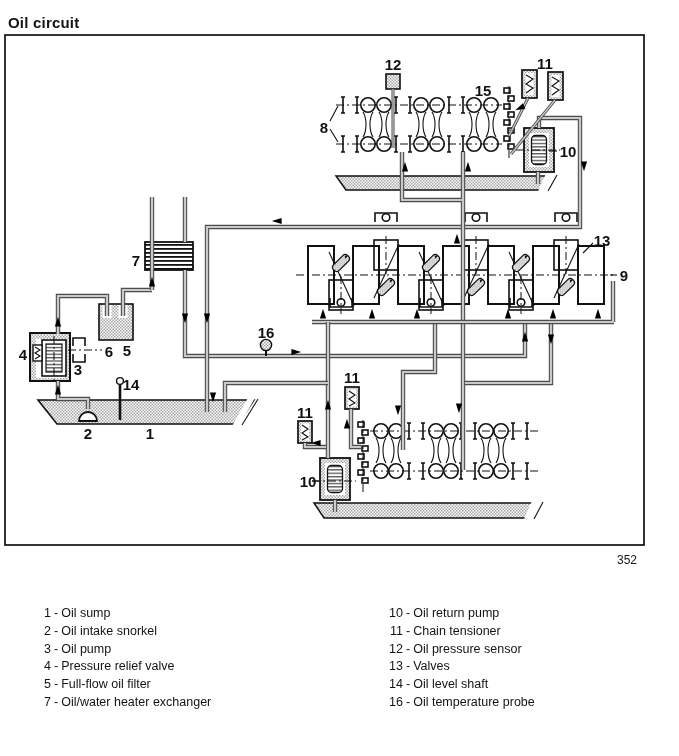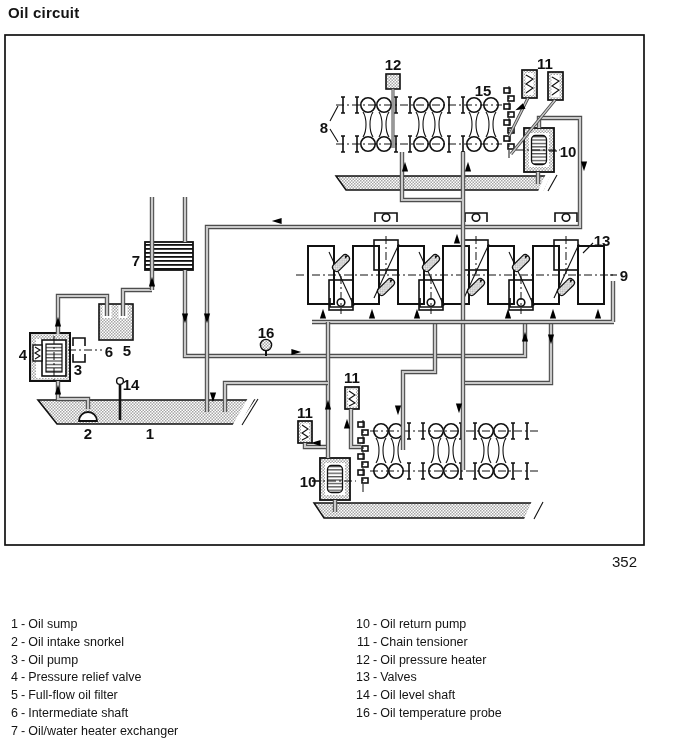--- a/index.html
+++ b/index.html
@@ -1,21 +1,21 @@
 <!DOCTYPE html>
 <html><head>
 <meta charset="utf-8">
 <style>
   html,body{margin:0;padding:0;background:#fff;}
   #page{position:relative;width:679px;height:756px;background:#fff;
         font-family:"Liberation Sans",sans-serif;color:#141414;overflow:hidden;}
-  #title{position:absolute;left:8px;top:4px;font-size:15px;font-weight:bold;letter-spacing:.2px;}
-  #fig-num{position:absolute;right:42px;top:553px;font-size:15px;margin-left:28px;}
+  #title{position:absolute;left:8px;top:14px;font-size:15px;font-weight:bold;letter-spacing:.2px;}
+  #fig-num{position:absolute;right:42px;top:553px;font-size:12px;margin-left:28px;}
   #legend{position:absolute;left:0;top:604px;width:679px;font-size:12.5px;line-height:17.8px;}
-  .lcol{position:absolute;top:12px;}
+  .lcol{position:absolute;top:1px;margin-left:33px;}
   .lcol.left{left:8px;width:330px;}
   .lcol.right{left:352px;width:320px;}
   .lrow{white-space:nowrap;}
   .lnum{display:inline-block;text-align:right;}
   .left .lnum{width:10px;}
   .right .lnum{width:18px;}
   .lsep{padding:0 3px;}
   svg{position:absolute;left:0;top:0;}
   .co{font:bold 15px "Liberation Sans",sans-serif;fill:#111;}
   .ink{stroke:#111;fill:none;stroke-width:1.6;}
@@ -401,25 +401,24 @@
 
   <div id="fig-num">352</div>
 
   <div id="legend">
     <div class="lcol left">
       <div class="lrow"><span class="lnum">1</span><span class="lsep">-</span><span>Oil sump</span></div>
       <div class="lrow"><span class="lnum">2</span><span class="lsep">-</span><span>Oil intake snorkel</span></div>
       <div class="lrow"><span class="lnum">3</span><span class="lsep">-</span><span>Oil pump</span></div>
       <div class="lrow"><span class="lnum">4</span><span class="lsep">-</span><span>Pressure relief valve</span></div>
       <div class="lrow"><span class="lnum">5</span><span class="lsep">-</span><span>Full-flow oil filter</span></div>
-      <div class="lrow"><span class="lnum">6</span><span class="lsep">-</span><span>Intermediate shaft</span></div>
       <div class="lrow"><span class="lnum">7</span><span class="lsep">-</span><span>Oil/water heater exchanger</span></div>
     </div>
     <div class="lcol right">
       <div class="lrow"><span class="lnum">10</span><span class="lsep">-</span><span>Oil return pump</span></div>
       <div class="lrow"><span class="lnum">11</span><span class="lsep">-</span><span>Chain tensioner</span></div>
-      <div class="lrow"><span class="lnum">12</span><span class="lsep">-</span><span>Oil pressure heater</span></div>
+      <div class="lrow"><span class="lnum">12</span><span class="lsep">-</span><span>Oil pressure sensor</span></div>
       <div class="lrow"><span class="lnum">13</span><span class="lsep">-</span><span>Valves</span></div>
       <div class="lrow"><span class="lnum">14</span><span class="lsep">-</span><span>Oil level shaft</span></div>
       <div class="lrow"><span class="lnum">16</span><span class="lsep">-</span><span>Oil temperature probe</span></div>
     </div>
   </div>
 </div>
 
 </body></html>

